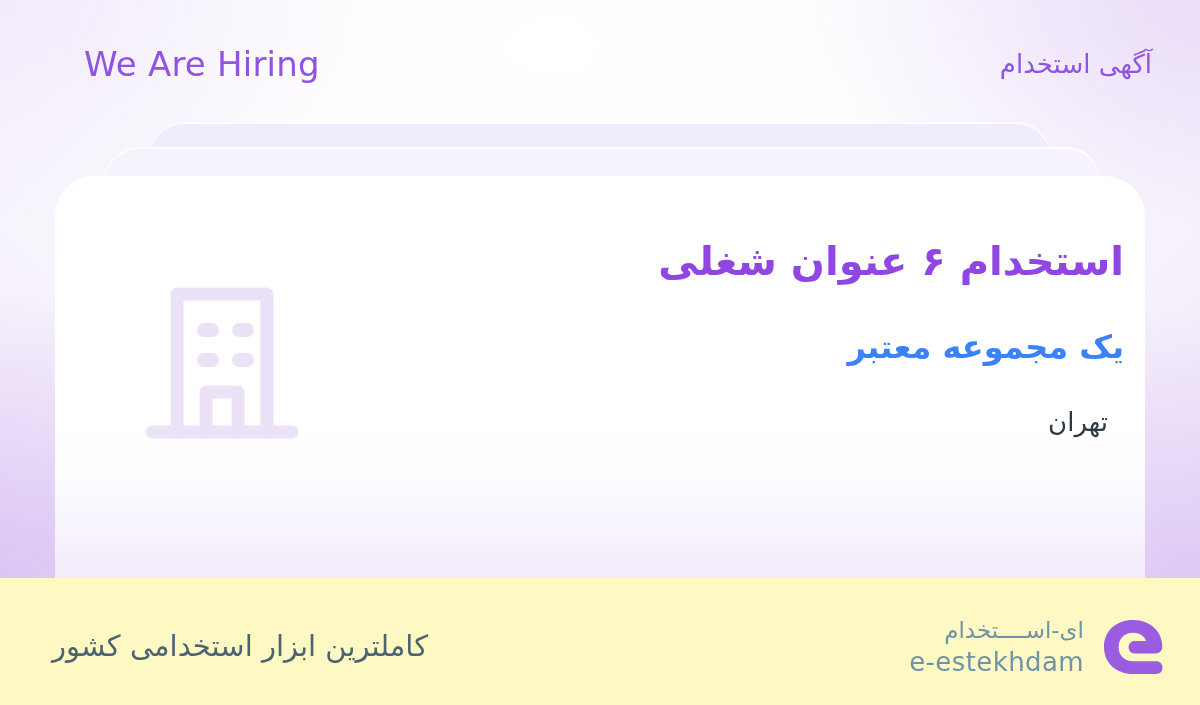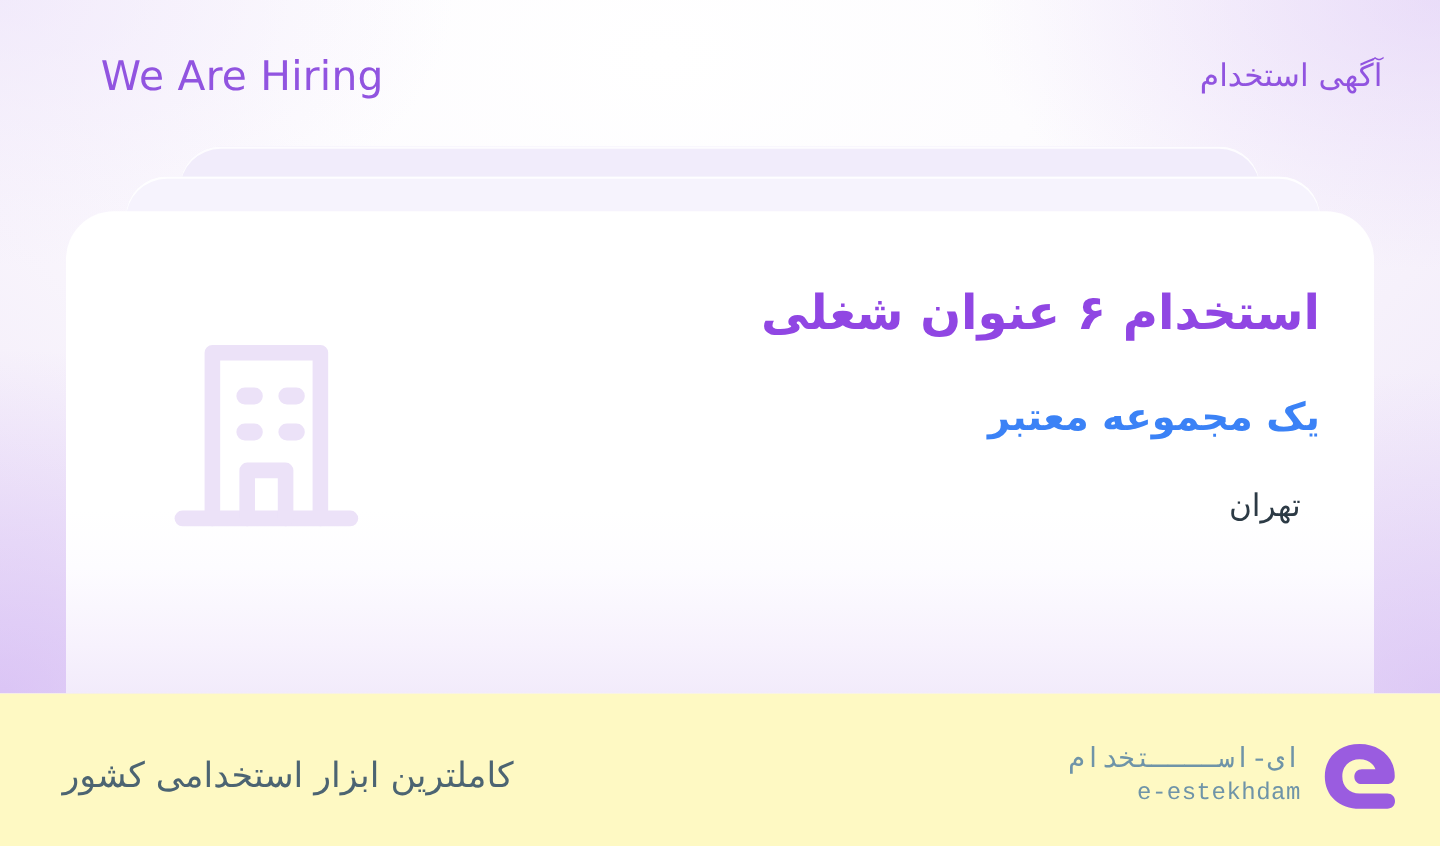--- a/index.html
+++ b/index.html
@@ -62,20 +62,21 @@
   .card-front{
     left:55px;top:176px;width:1090px;height:402px;
     border-radius:40px 40px 0 0;
     background:linear-gradient(to bottom,#ffffff 0%,#ffffff 62%,#fdfcff 74%,#f7f2fd 90%,#f2ebfb 100%);
   }
 
   
   .card-body{
     position:absolute;left:55px;top:176px;width:1090px;height:402px;
     z-index:5;
+    padding-left:24px;
   }
   .building-icon{
     position:absolute;left:88px;top:100px;
     width:158px;height:170px;
   }
   .building-icon svg{display:block;width:158px;height:170px;}
 
   .texts{
     position:absolute;right:45px;top:58px;
     text-align:right;direction:rtl;
@@ -103,34 +104,33 @@
   .footer-tagline{
     position:absolute;left:52px;top:50px;
     direction:rtl;text-align:right;
     font-size:29px;line-height:1.3;font-weight:400;
     color:#4c6472;white-space:nowrap;
   }
   .brand{
     position:absolute;right:36px;top:40px;
     display:flex;flex-direction:row;align-items:center;gap:18px;
     direction:ltr;
-    font-family:Liberation Mono, monospace;
   }
   .brand-mark{width:62px;height:58px;flex:0 0 auto;}
   .brand-mark svg{display:block;width:62px;height:58px;}
   .brand-text{
     display:flex;flex-direction:column;align-items:flex-end;
     color:#6f94a8;line-height:1;
   }
   .brand-fa{
     direction:rtl;font-size:23px;letter-spacing:.5px;
     margin-bottom:7px;white-space:nowrap;
   }
   .brand-en{
-    direction:ltr;font-size:20px;letter-spacing:.4px;
+    direction:ltr;font-size:26px;letter-spacing:.4px;
     white-space:nowrap;
   }
 </style>
 </head>
 <body>
 
 <div class="canvas">
 
   <div class="hero"></div>
 

